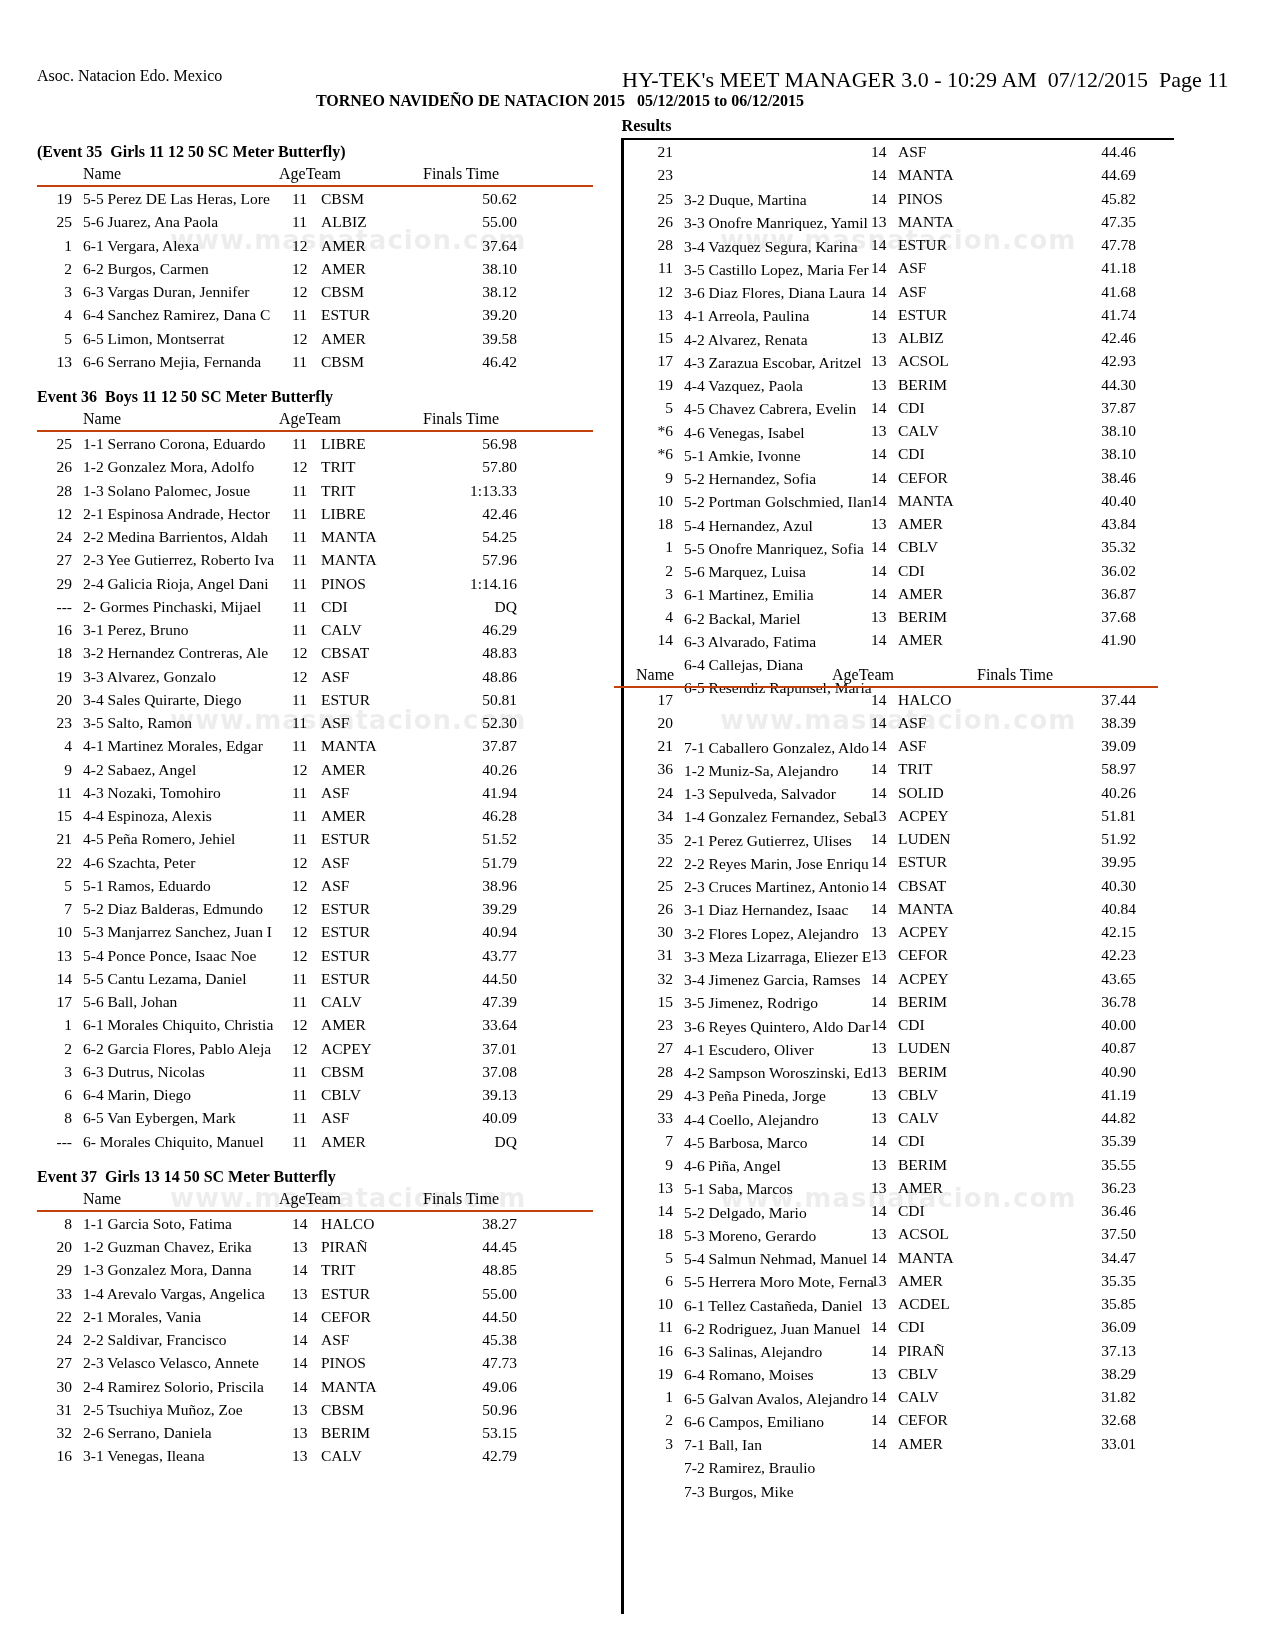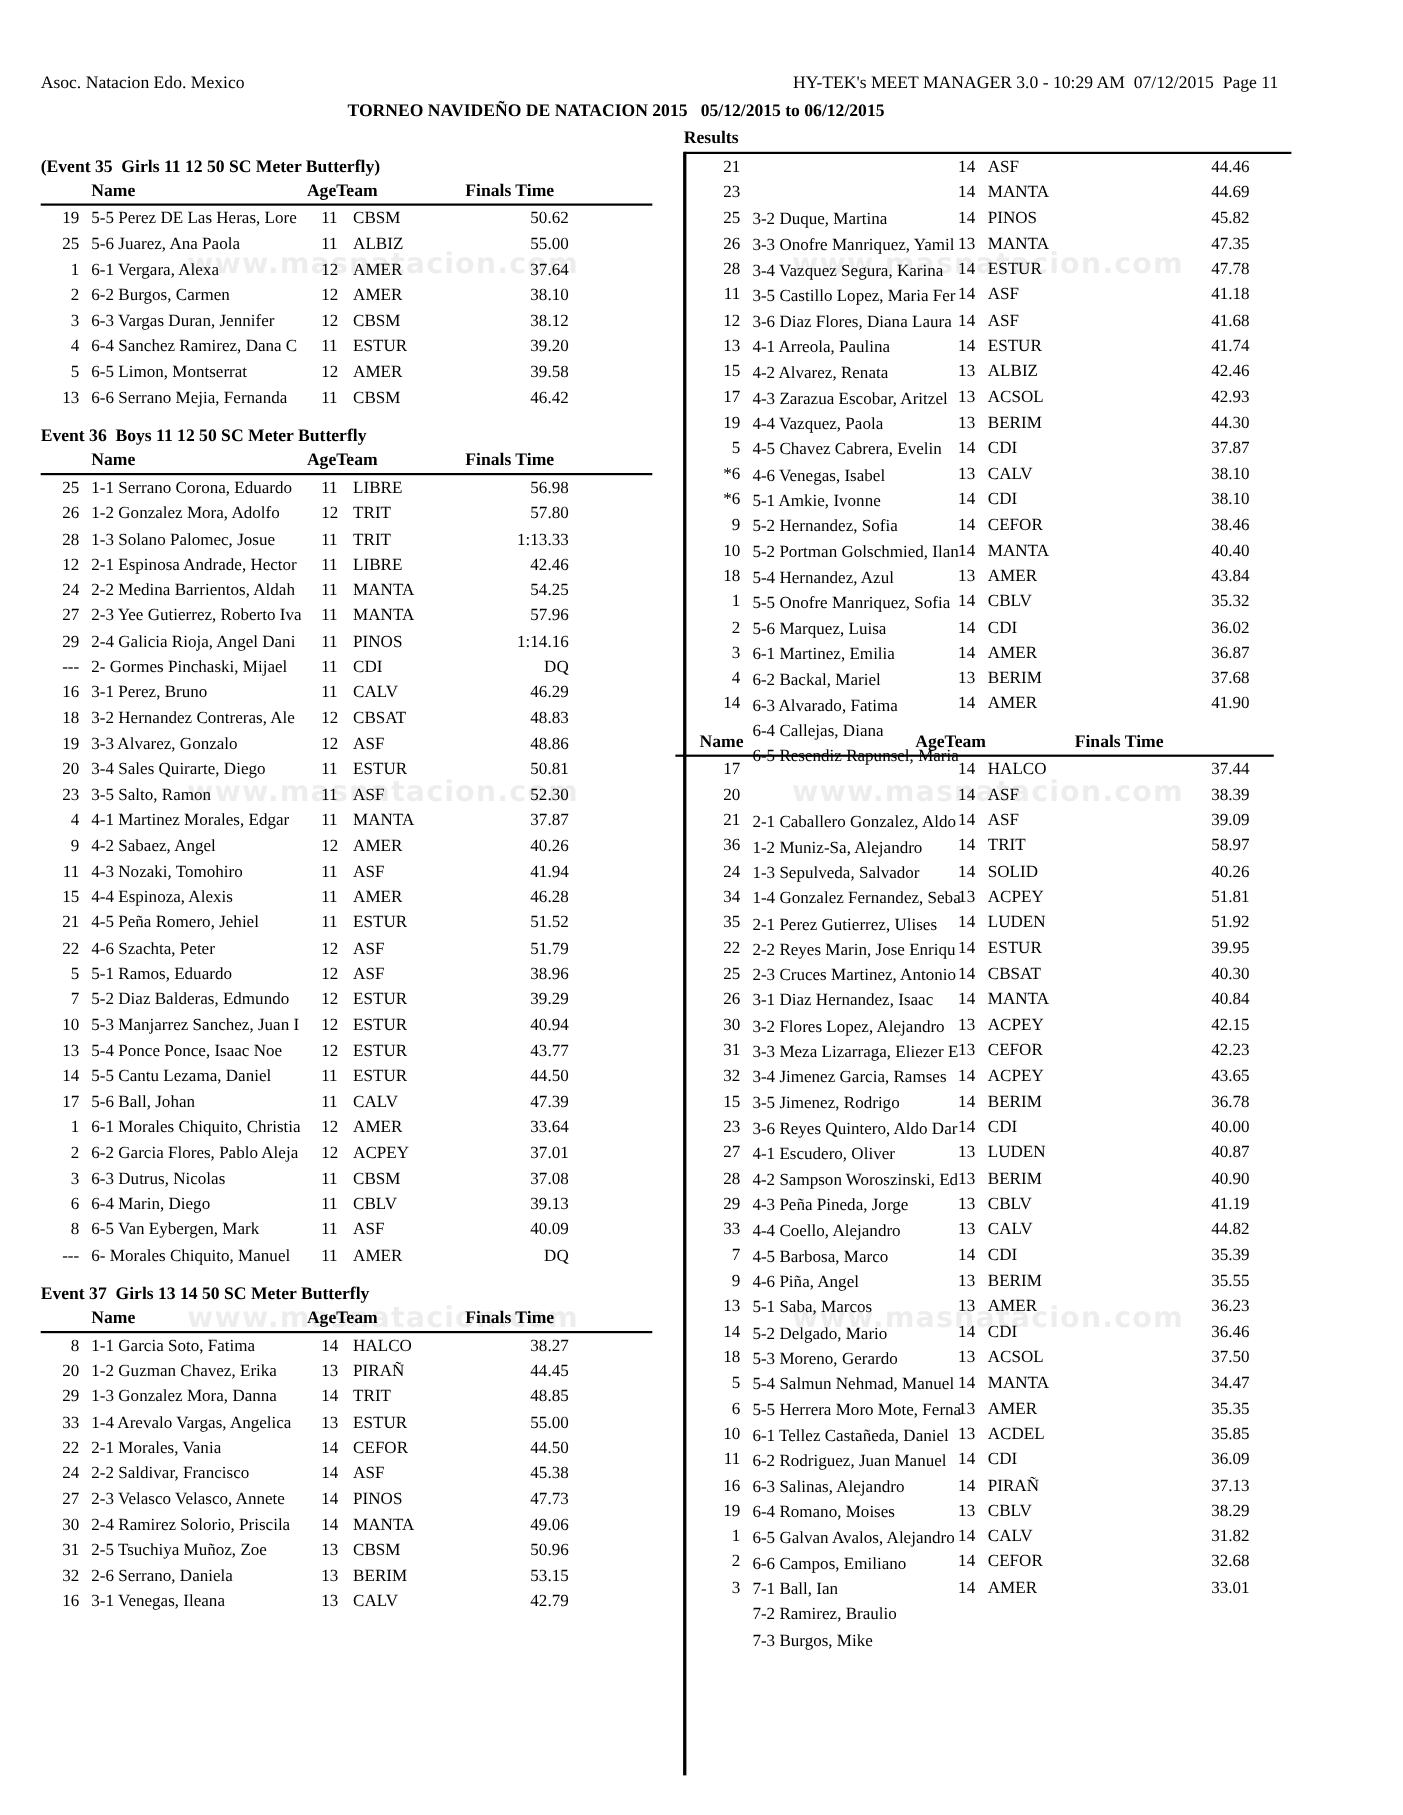--- a/index.html
+++ b/index.html
@@ -1,28 +1,28 @@
 <!DOCTYPE html>
 <html><head>
 <meta charset="utf-8">
 <style>
   html, body { margin: 0; padding: 0; background: #ffffff; }
   body { width: 1275px; height: 1650px; position: relative; overflow: hidden;
          font-family: "Liberation Serif", "DejaVu Serif", serif; color: #000; }
   .hdr-left { position: absolute; left: 37px; top: 67px; font-size: 16px; }
-  .hdr-right { position: absolute; left: 622px; width: 540px; text-align: right; top: 67px; font-size: 16px; white-space: pre; }
+  .hdr-right { position: absolute; left: 622px; width: 540px; text-align: left; top: 67px; font-size: 22px; white-space: pre; }
   .meet-title { position: absolute; left: 0; width: 1102px; top: 92px; text-align: center; font-size: 16px; font-weight: bold; white-space: pre; padding-left: 18px; box-sizing: border-box; }
   .results-label { position: absolute; left: 0; width: 1275px; top: 117px; text-align: center; font-size: 16px; font-weight: bold; padding-left: 18px; box-sizing: border-box; }
   .top-rule { position: absolute; left: 622px; top: 138px; width: 552px; height: 2px; background: #000; }
   .divider { position: absolute; left: 621px; top: 138px; width: 3px; height: 1476px; background: #000; }
   .col { position: absolute; top: 140px; }
   .col-left { left: 37px; width: 556px; }
   .col-right { left: 638px; width: 548px; }
   .event-title { font-weight: bold; font-size: 16px; height: 23px; line-height: 23px; white-space: pre; }
-  .col-head { position: relative; height: 22px; line-height: 22px; font-weight: bold; font-size: 16px; border-bottom: 2px solid #000000; }
+  .col-head { position: relative; height: 22px; line-height: 22px; font-weight: normal; font-size: 16px; border-bottom: 2px solid #c2410c; }
   .col-head span { position: absolute; top: 0; }
   .row { position: relative; height: 23.25px; line-height: 23.25px; font-size: 15.5px; white-space: nowrap; }
   .row span { position: absolute; top: 0; }
   .c-place { width: 35px; text-align: right; }
   .c-name { overflow: hidden; }
   .gap { height: 12px; }
   .col-left .c-place { left: 0; }
   .col-left .c-name { left: 46px; width: 194px; }
   .col-left .c-age { left: 255px; }
   .col-left .c-team { left: 284px; }
@@ -583,21 +583,21 @@
       <span class="c-time">41.90</span>
     </div>
     <div class="gap"></div>
     <div class="col-head">
       <span class="h-name">Name</span>
       <span class="h-age">AgeTeam</span>
       <span class="h-time">Finals Time</span>
     </div>
     <div class="row">
       <span class="c-place">17</span>
-      <span class="c-name">2-1 Caballero Gonzalez, Aldo</span>
+      <span class="c-name">7-1 Caballero Gonzalez, Aldo</span>
       <span class="c-age">14</span>
       <span class="c-team">HALCO</span>
       <span class="c-time">37.44</span>
     </div>
     <div class="row">
       <span class="c-place">20</span>
       <span class="c-name">1-2 Muniz-Sa, Alejandro</span>
       <span class="c-age">14</span>
       <span class="c-team">ASF</span>
       <span class="c-time">38.39</span>

